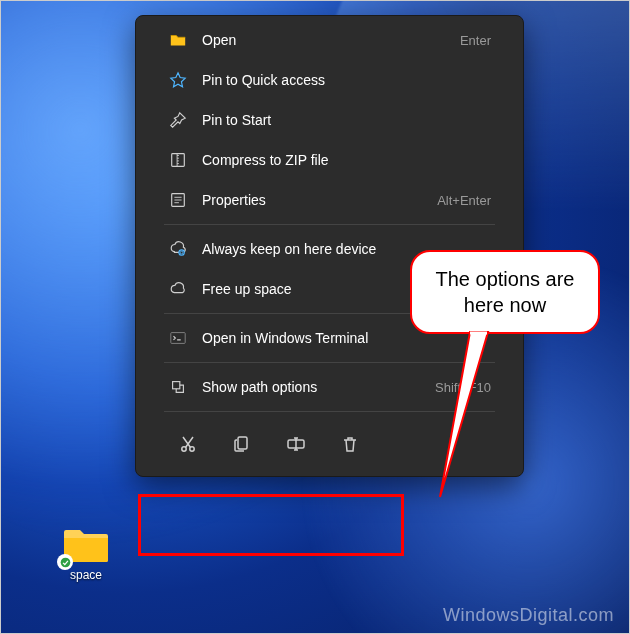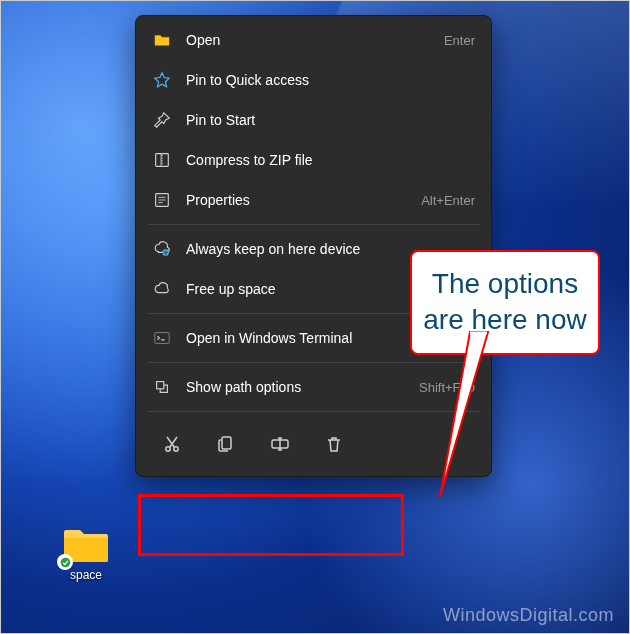--- a/index.html
+++ b/index.html
@@ -8,34 +8,34 @@
 .s1{width:700px;height:700px;left:-200px;top:-150px;background:radial-gradient(circle at 40% 40%,rgba(120,180,255,.7),rgba(20,60,180,.2) 60%,transparent 70%);}
 .s2{width:500px;height:500px;right:-150px;bottom:-100px;background:radial-gradient(circle at 50% 50%,rgba(80,140,255,.6),transparent 65%);}
 .s3{width:400px;height:500px;left:300px;top:-100px;background:linear-gradient(160deg,rgba(140,190,255,.5),transparent 60%);border-radius:40% 60% 50% 50%;transform:rotate(20deg);}
 .frame{position:absolute;inset:0;border:1px solid #ccc;pointer-events:none;}
 .folder-icon{position:absolute;left:54px;top:524px;width:64px;text-align:center;}
 .folder-svg{width:48px;height:40px;margin:0 auto;display:block;}
 .sync-badge{position:absolute;left:3px;top:30px;width:16px;height:16px;background:#fff;border-radius:50%;display:flex;align-items:center;justify-content:center;}
 .sync-badge svg{width:11px;height:11px;}
 .folder-label{color:#fff;font-size:12px;margin-top:4px;text-shadow:0 1px 2px rgba(0,0,0,.8);}
 
-.context-menu{position:absolute;left:135px;top:15px;width:355px;background:#2c2c2c;border:1px solid #1a1a1a;border-radius:8px;box-shadow:0 10px 30px rgba(0,0,0,.5);padding:4px 0;}
+.context-menu{position:absolute;left:135px;top:15px;width:355px;background:#2c2c2c;border:1px solid #1a1a1a;border-radius:8px;box-shadow:0 10px 30px rgba(0,0,0,.5);padding:4px 16px;}
 .menu-item{display:flex;align-items:center;padding:0 16px;height:40px;color:#fff;font-size:14px;cursor:default;}
 .menu-icon{width:20px;height:20px;margin-right:14px;display:flex;align-items:center;justify-content:center;flex-shrink:0;}
 .menu-icon svg{width:18px;height:18px;}
 .menu-label{flex:1;}
 .menu-shortcut{color:#9a9a9a;font-size:13px;}
 .separator{height:1px;background:#444;margin:4px 12px;}
 .action-row{display:flex;gap:18px;padding:10px 18px 10px 18px;}
 .action-btn{width:36px;height:36px;display:flex;align-items:center;justify-content:center;border-radius:4px;cursor:default;}
 .action-btn svg{width:20px;height:20px;stroke:#cfcfcf;fill:none;stroke-width:1.5;}
 
 .highlight-box{position:absolute;left:138px;top:494px;width:260px;height:56px;border:3px solid #ff0000;pointer-events:none;}
 .callout{position:absolute;left:410px;top:250px;width:190px;pointer-events:none;}
-.callout-body{background:#fff;border:2px solid #ff0000;border-radius:8px;padding:14px 10px;text-align:center;color:#0c4a6e;font-size:28px;font-weight:500;line-height:1.3;}
+.callout-body{background:#fff;border:2px solid #ff0000;border-radius:20px;padding:14px 10px;text-align:center;color:#000000;font-size:20px;font-weight:500;line-height:1.3;}
 .callout-tail{position:absolute;left:30px;top:82px;width:0;height:0;}
 .callout-tail svg{width:70px;height:180px;overflow:visible;}
 
 .watermark{position:absolute;right:16px;bottom:8px;color:rgba(255,255,255,.5);font-size:18px;font-weight:500;letter-spacing:.5px;margin-top:16px;}
 </style>
 </head>
 <body>
 
 <div class="desktop">
   <div class="swirl s1"></div>

